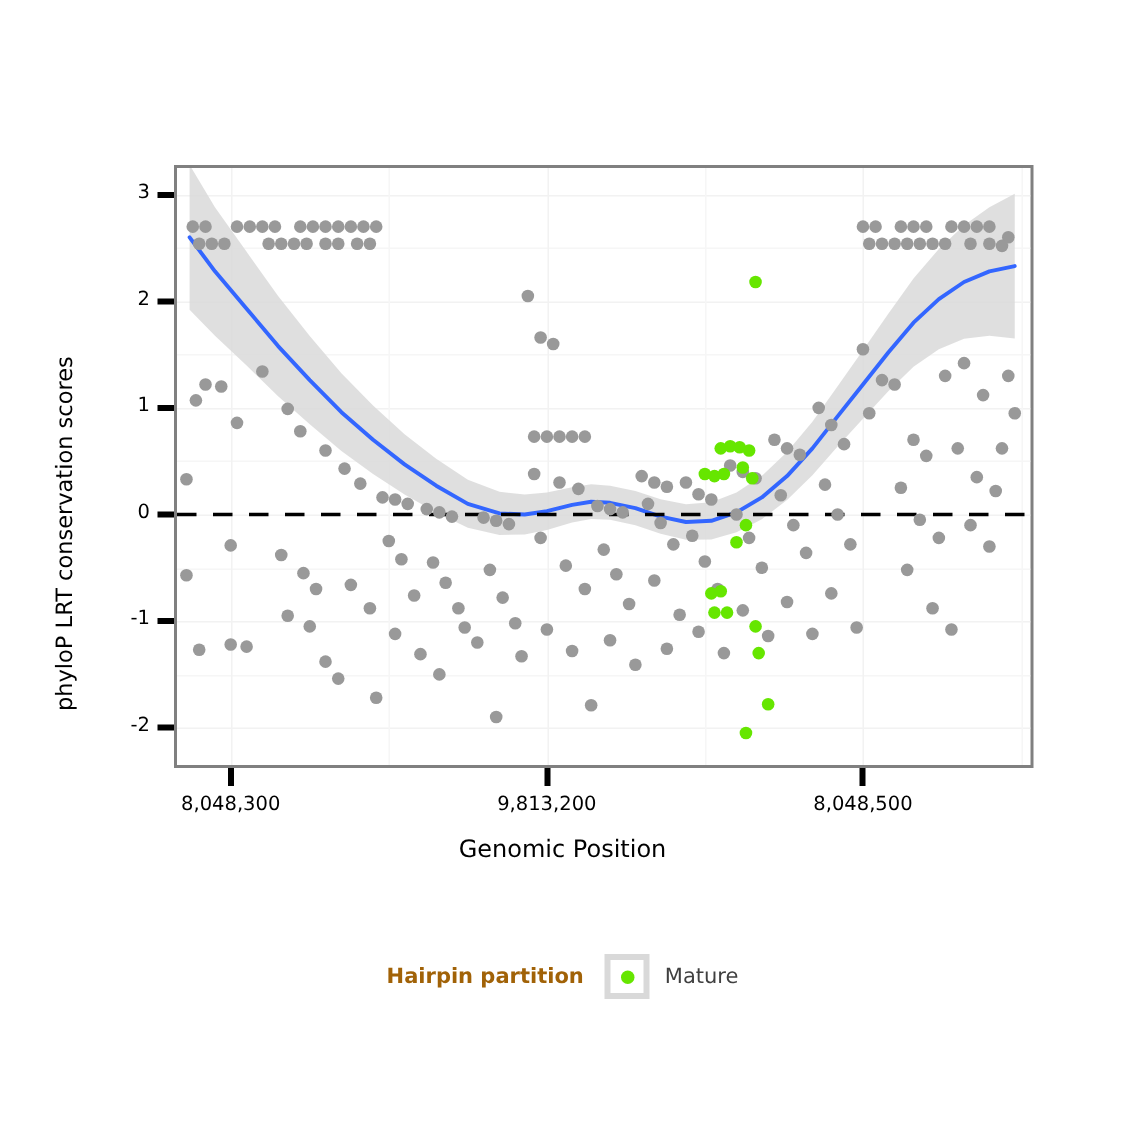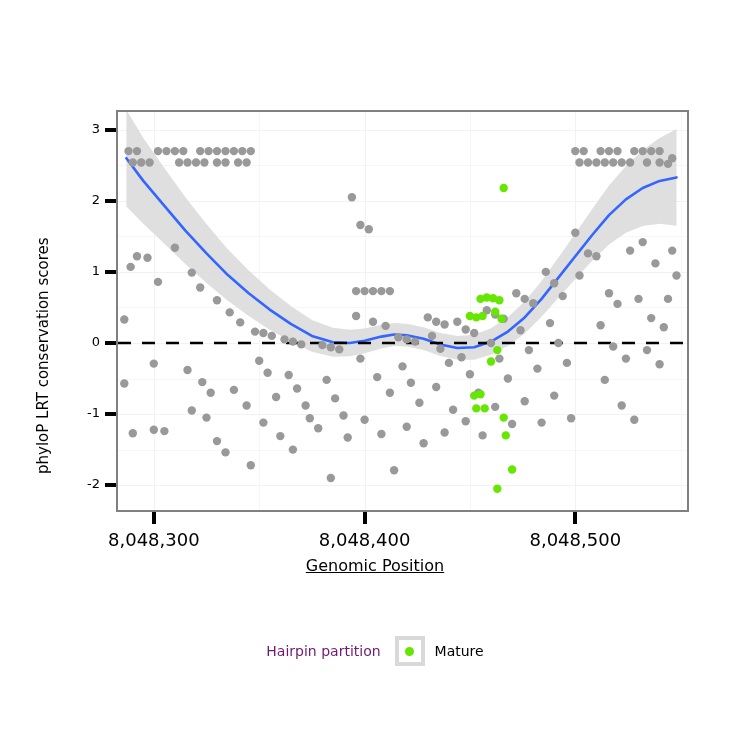--- a/index.html
+++ b/index.html
@@ -39,46 +39,46 @@
     position:absolute;right:703px;  
     font-size:13px;color:#000;text-align:right;
   }
   .ylab{
     position:absolute;
     font-size:15px;color:#000;
     transform:rotate(-90deg);transform-origin:left top;
     white-space:nowrap;
   }
   .xtick-label{
-    position:absolute;font-size:18px;color:#000;
+    position:absolute;font-size:13px;color:#000;
     text-align:center;white-space:nowrap;
   }
   .xlab{
     position:absolute;left:0;right:0;top:556px;
-    text-align:center;font-size:16px;color:#000;text-decoration:underline;
+    text-align:center;font-size:16px;color:#000;
   }
   .tickmark{position:absolute;background:#000;}
 
   
   .legend{
     position:absolute;left:0;right:0;top:636px;
     display:flex;align-items:center;justify-content:center;gap:0px;
   }
   .legend-title{
-    font-size:14px;font-weight:normal;color:#701a75;margin-right:14px;
+    font-size:14px;font-weight:bold;color:#a16207;margin-right:14px;
     white-space:nowrap;
   }
   .legend-key{
     width:30px;height:30px;background:#ffffff;
     border:4px solid #d9d9d9;box-sizing:border-box;
     display:flex;align-items:center;justify-content:center;
     margin-right:10px;
   }
   .legend-dot{width:9px;height:9px;border-radius:50%;background:#66e600;}
-  .legend-label{font-size:14px;color:#000000;white-space:nowrap;}
+  .legend-label{font-size:14px;color:#404040;white-space:nowrap;}
 </style>
 </head>
 <body>
 
 <div id="root">
 
 
   <div class="ylab" style="left:34px;top:474px;">phyloP LRT conservation scores</div>
 
   <div id="y-axis-group">
@@ -330,21 +330,21 @@
             <circle cx="379.3" cy="376.7" r="4.2" fill="#66e600" stroke="none"></circle>
           </g>
         </svg>
     </div>
   </div>
 
   <div id="x-axis-group">
       <div class="tickmark" style="left: 151.826px; top: 512px; width: 4px; height: 12px;"></div>
       <div class="xtick-label" style="left: 93.8259px; width: 120px; top: 529px;">8,048,300</div>
       <div class="tickmark" style="left: 362.567px; top: 512px; width: 4px; height: 12px;"></div>
-      <div class="xtick-label" style="left: 304.567px; width: 120px; top: 529px;">8,048,400</div>
+      <div class="xtick-label" style="left: 304.567px; width: 120px; top: 529px;">9,813,200</div>
       <div class="tickmark" style="left: 573.307px; top: 512px; width: 4px; height: 12px;"></div>
       <div class="xtick-label" style="left: 515.307px; width: 120px; top: 529px; text-align: center;">8,048,500</div>
     </div>
 
   <div class="xlab">Genomic Position</div>
 
   <div class="legend">
     <span class="legend-title">Hairpin partition</span>
     <span class="legend-key">
       <span class="legend-dot"></span>

